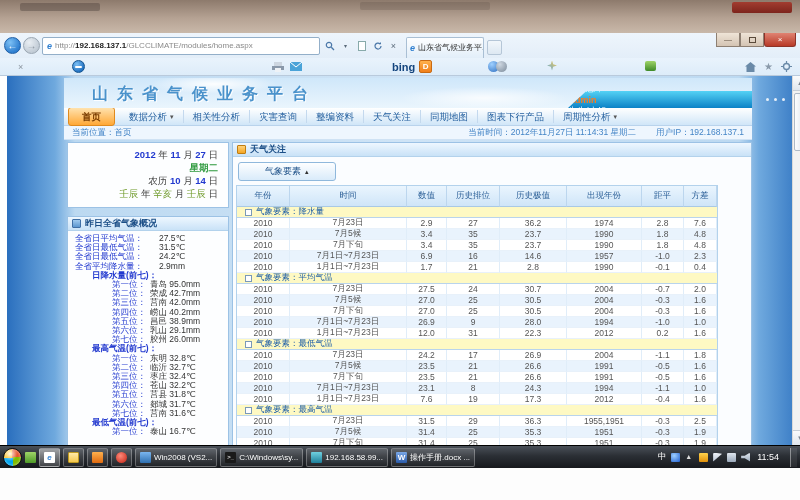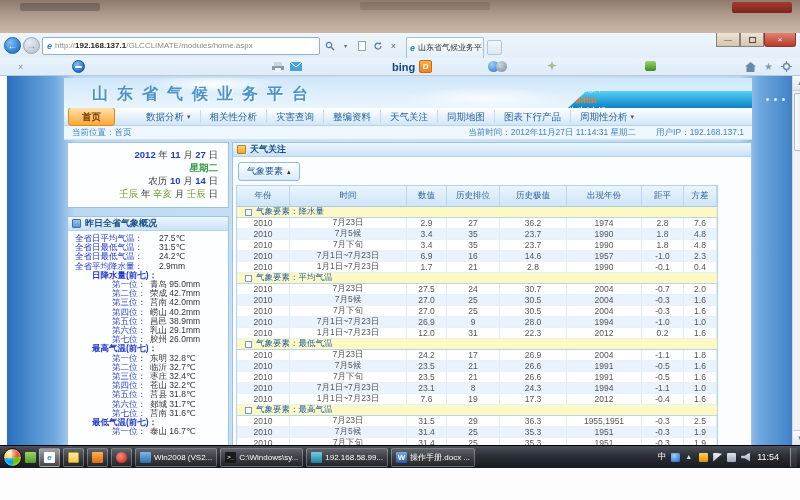--- a/index.html
+++ b/index.html
@@ -72,21 +72,21 @@
     display:flex;justify-content:center;font-size:9px;color:#fff;flex-direction:column;}
   .ribbon b{color:#ff7a1a;font-weight:bold;margin:0 2px;}
 
   .navbar{display:flex;align-items:center;height:18px;padding-left:4px;
     background:linear-gradient(180deg,#ffffff,#d0e6f8);border-bottom:1px solid #b9d3ec;}
   .nav-item{font-size:9.5px;color:#235f9e;padding:0 9px;border-right:1px solid #c4d9ee;line-height:13px;
     display:flex;align-items:center;gap:3px;white-space:nowrap;}
   .nav-item:last-child{border-right:none;}
   .nav-item .arr{font-size:7px;color:#555;}
   .nav-item.active{background:linear-gradient(#ffe2ae,#ffa836);border:1px solid #e08a1e;border-radius:3px;
-    color:#7a3c00;font-weight:bold;padding:2px 13px;margin-right:22px;align-items:center;}
+    color:#7a3c00;font-weight:bold;padding:2px 13px;margin-right:5px;align-items:center;}
 
   .crumb{display:flex;align-items:center;height:14px;background:#eef6fe;border-bottom:1px solid #cfe2f4;
     font-size:8.5px;color:#4384c6;padding:0 8px;}
   .crumb .right{margin-left:auto;display:flex;gap:20px;}
 
   .body{position:relative;margin-top:2px;}
   .panel{border:1px solid #9cc2e5;background:#fdfeff;}
   .phead{height:14px;display:flex;align-items:center;gap:4px;padding:0 4px;
     background:linear-gradient(180deg,#eef7ff,#c9e2f7);border-bottom:1px solid #b3d2ec;
     font-size:9px;font-weight:bold;color:#1c4f87;}
@@ -106,21 +106,21 @@
   .stat{display:flex;padding-left:7px;}
   .stat .lbl{color:#2239cf;width:84px;}
   .stat .val{color:#333;}
   .grp-title{color:#2239cf;font-weight:bold;padding-left:24px;}
   .rk-row{display:flex;padding-left:44px;}
   .rk-row .rk{color:#2239cf;width:38px;}
   .rk-row .rv{color:#333;white-space:nowrap;}
 
   .main{position:absolute;left:168px;top:0;width:520px;}
   .main-body{padding:3px 3px 6px 3px;background:#fbfdff;min-height:300px;}
-  .filter-btn{display:inline-flex;align-items:center;gap:4px;margin:1px 0 4px 2px;padding:2px 8px;
+  .filter-btn{display:inline-flex;align-items:center;gap:4px;margin:1px 0 4px 2px;padding:2px 26px;
     font-size:9px;color:#1c4f87;background:linear-gradient(#fdfeff,#d9ebfa);border:1px solid #8fb8dc;border-radius:3px;}
   .filter-btn .arr{font-size:7px;color:#333;}
   .tbl{width:482px;border:1px solid #b3d2ec;background:#fff;}
   .trow{display:grid;grid-template-columns:53px 117px 40px 53px 67px 75px 42px 33px;}
   .th{height:21px;display:flex;align-items:center;justify-content:center;font-size:8.5px;color:#2a5e96;
     background:linear-gradient(#eaf5fe,#cfe5f8);border-right:1px solid #bcd6ee;border-bottom:1px solid #a9c9e5;}
   .sec{height:11px;display:flex;align-items:center;gap:4px;padding-left:8px;background:#fef9c3;
     border-bottom:1px solid #b9d4ec;font-size:8.5px;color:#1f5fa8;}
   .cb{width:7px;height:7px;background:#fff;border:1px solid #7a99b8;}
   .td{height:11px;display:flex;align-items:center;justify-content:center;font-size:8.5px;color:#555;

